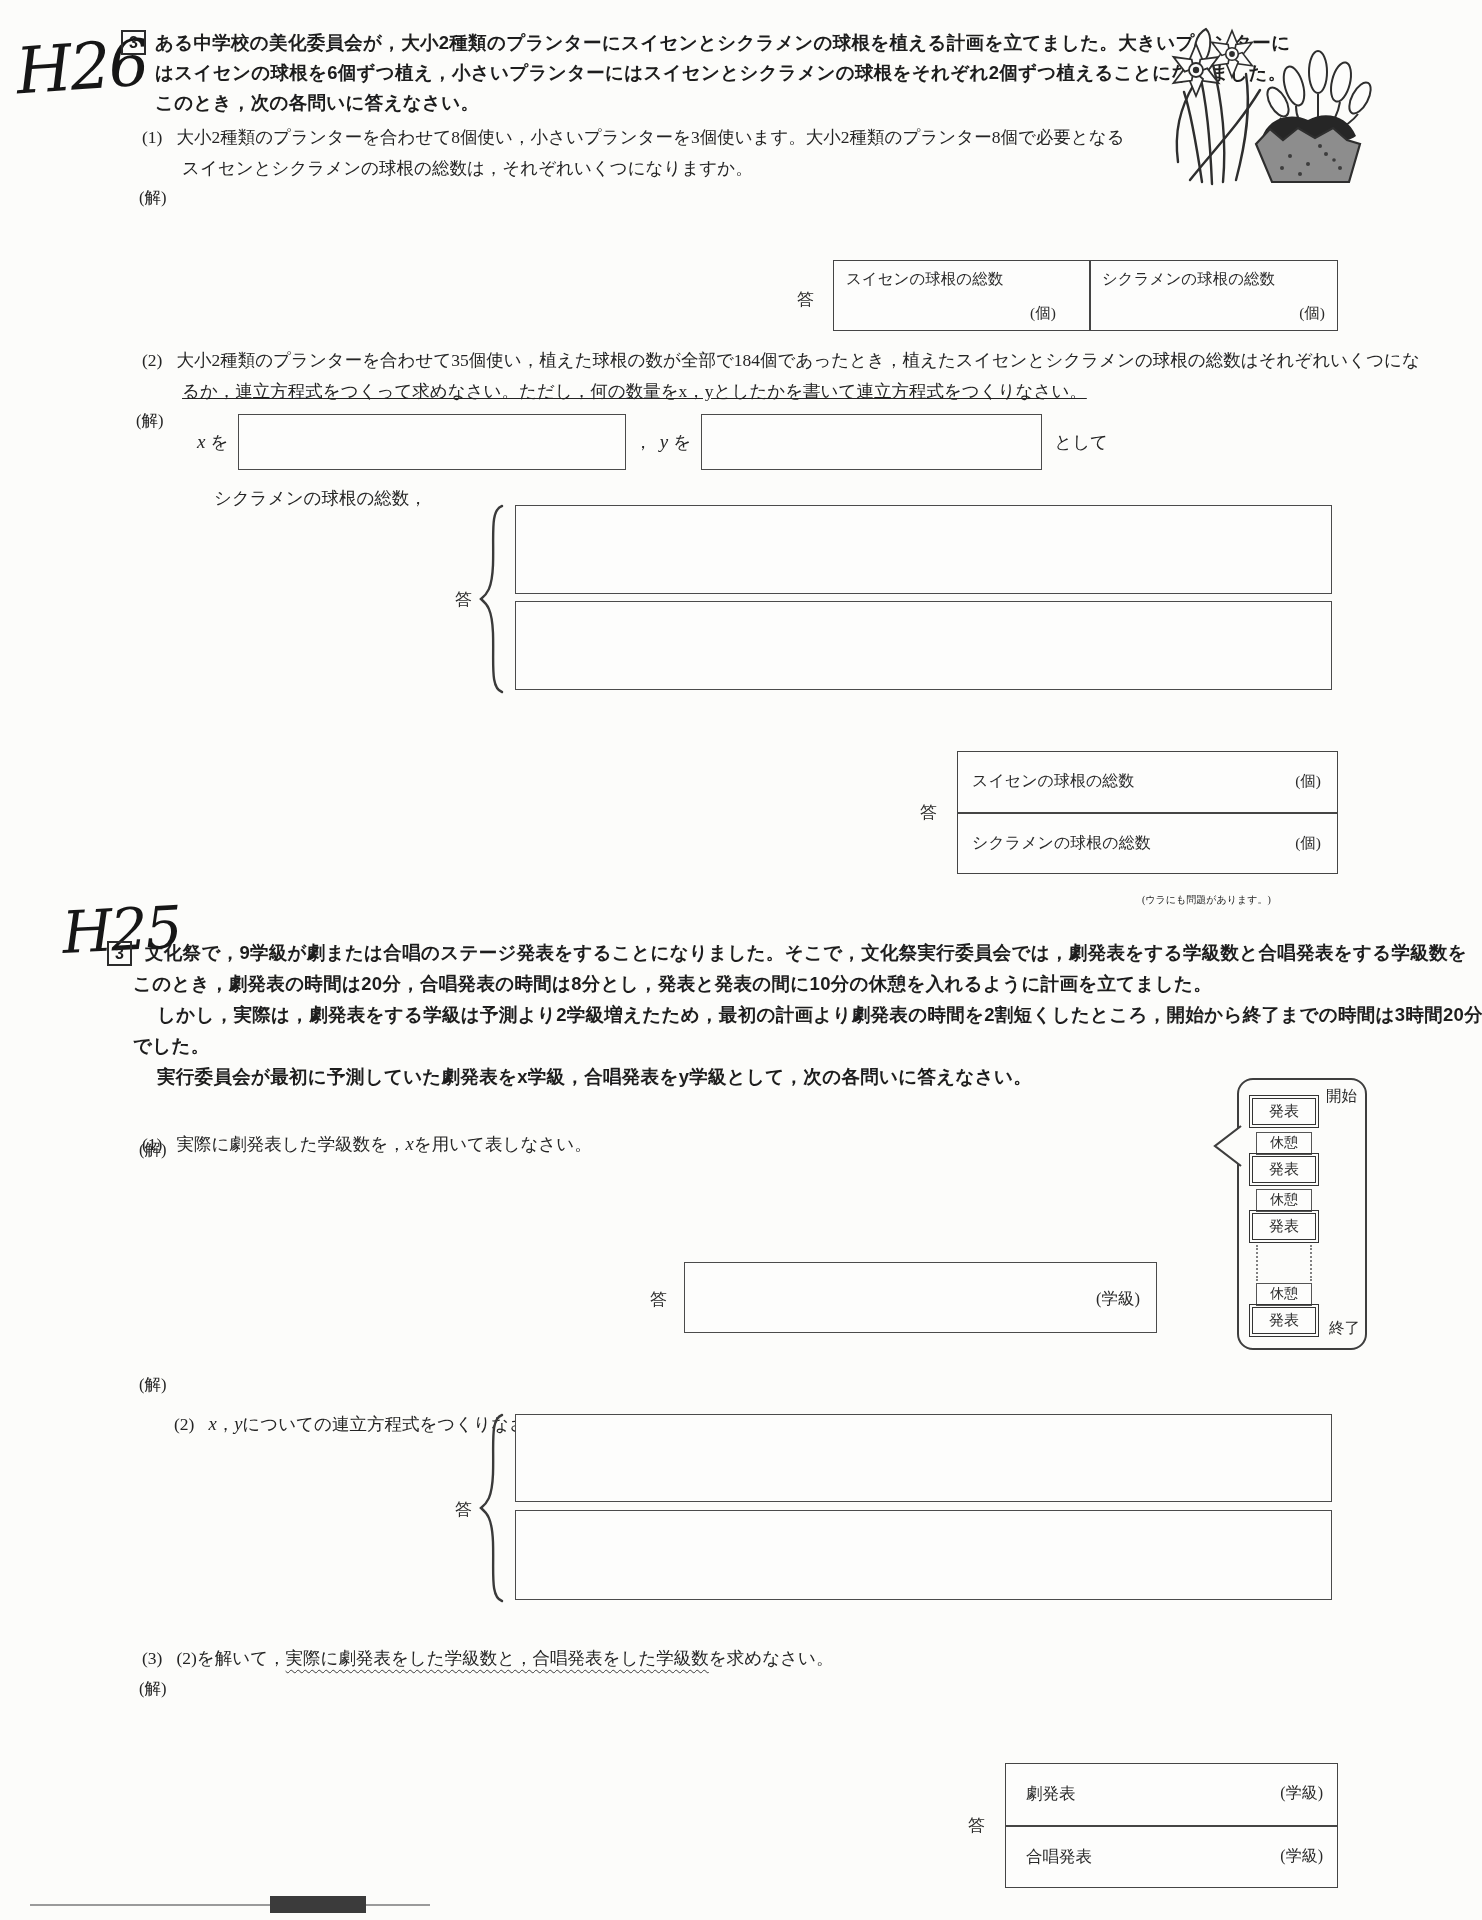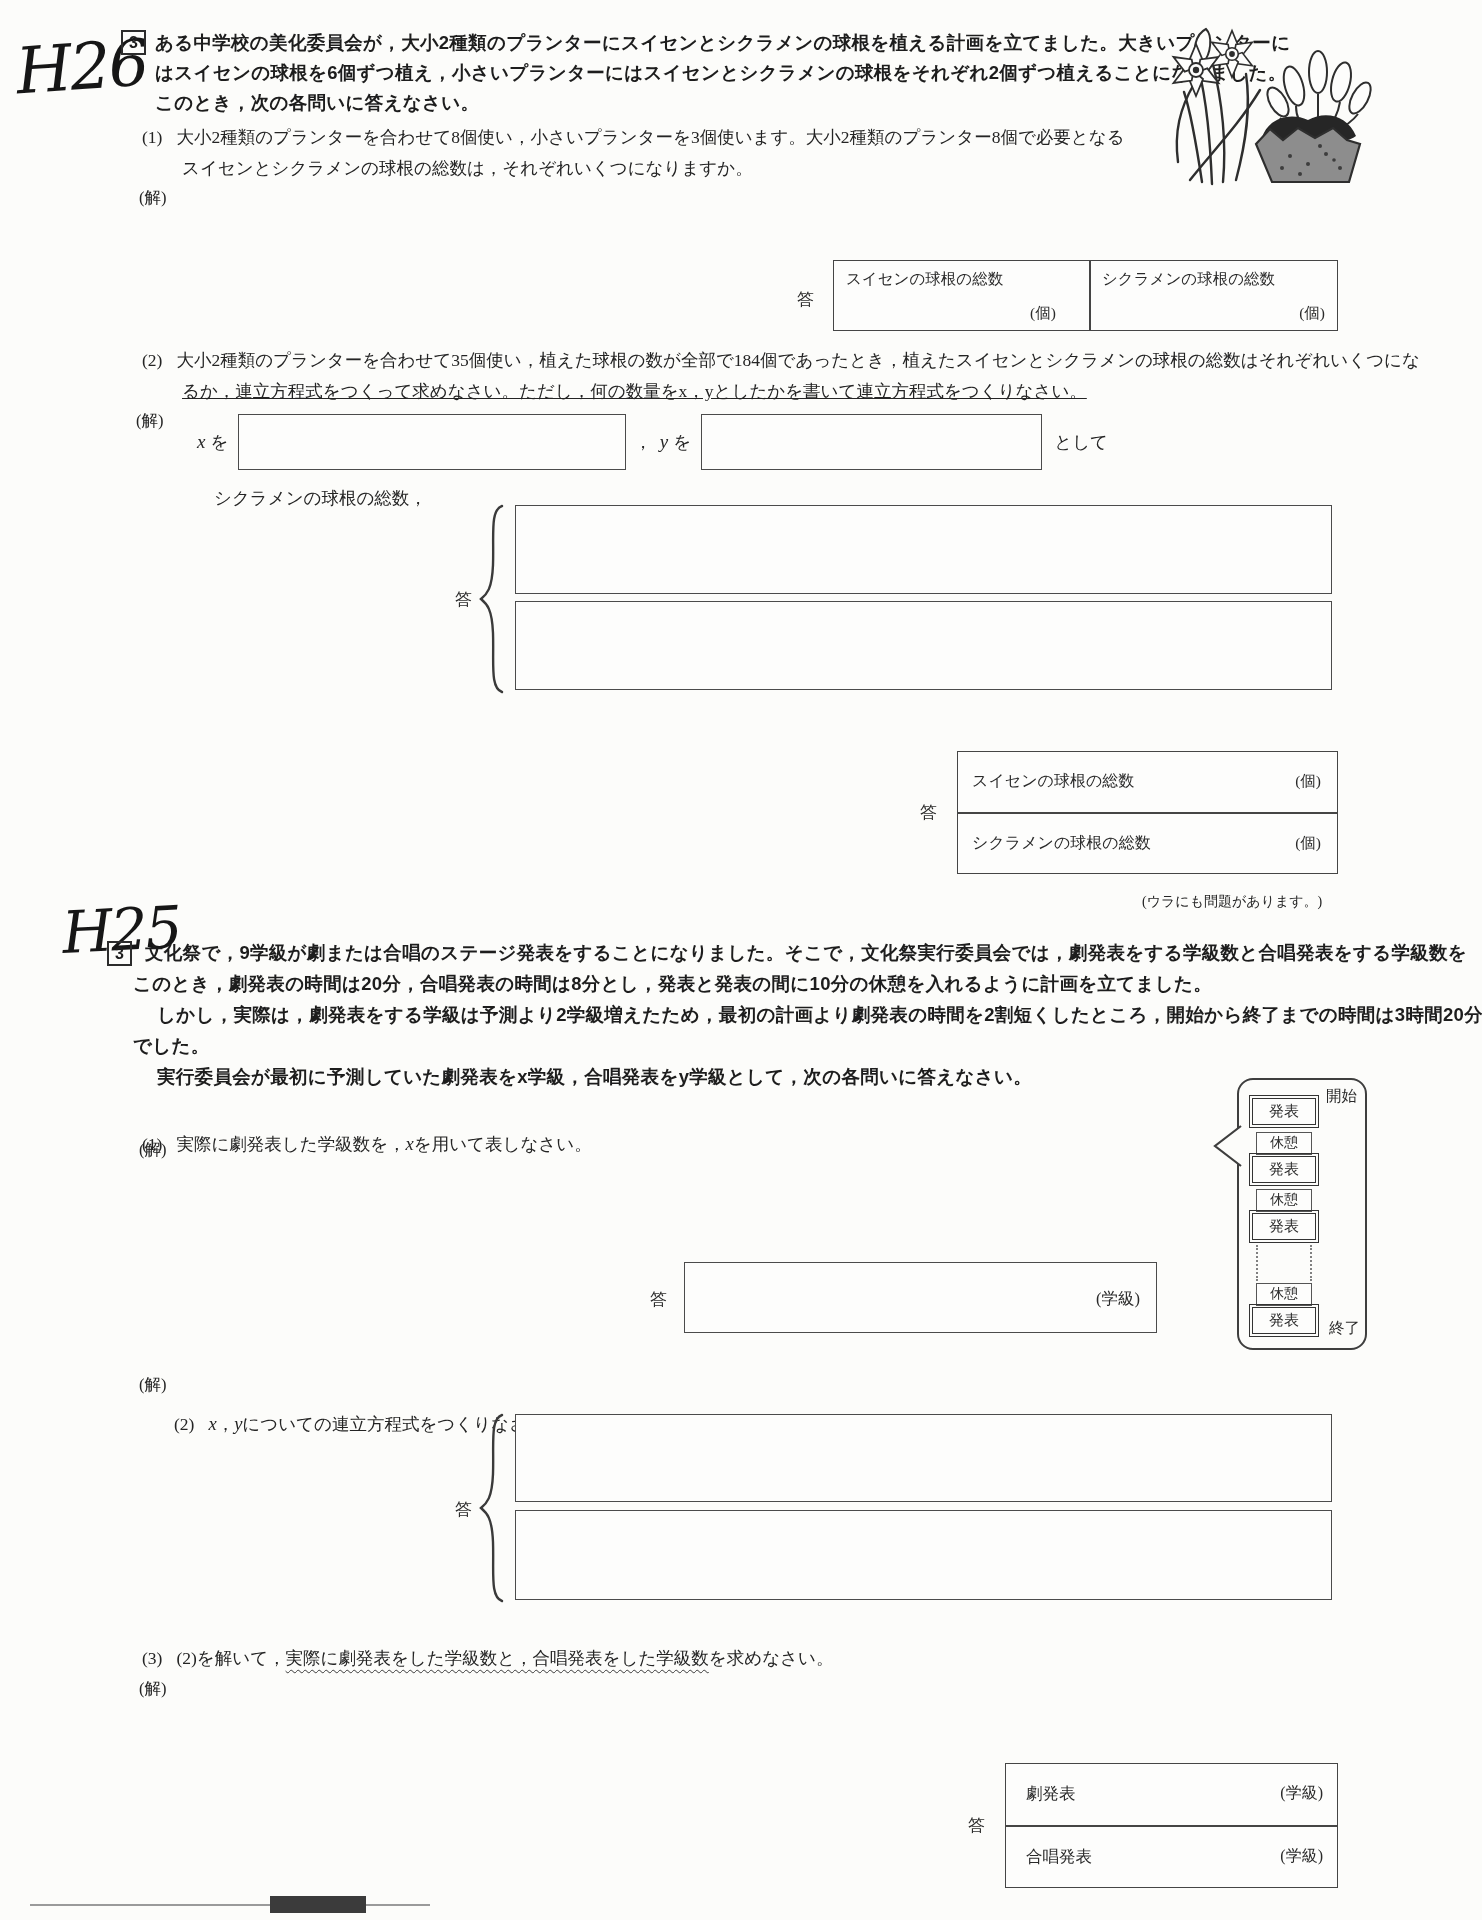--- a/index.html
+++ b/index.html
@@ -5,21 +5,21 @@
   html,body { margin:0; padding:0; background:#e8e8e6; }
   .page {
     position:relative; width:1482px; height:1920px; margin:0 auto;
     background:#fcfcfa; overflow:hidden;
     color:#262626;
     font-family:"Liberation Serif","DejaVu Serif",serif;
   }
   .abs { position:absolute; white-space:nowrap; }
   .gothic { font-family:"Liberation Sans","DejaVu Sans",sans-serif; font-weight:700; font-size:18.5px; color:#1d1d1d; letter-spacing:0.3px; }
   .mincho { font-family:"Liberation Serif","DejaVu Serif",serif; font-size:17.5px; color:#242424; }
-  .small  { font-size:14px; }
+  .small  { font-size:10px; }
   .ital { font-style:italic; font-family:"Liberation Serif","DejaVu Serif",serif; }
   .hand { font-family:"DejaVu Serif","Liberation Serif",serif; font-style:italic; font-weight:400; color:#161616; letter-spacing:-2px; }
   .numbox {
     width:25px; height:25px; border:2px solid #2c2c2c; box-sizing:border-box;
     text-align:center; line-height:21px;
     font-family:"Liberation Sans",sans-serif; font-weight:700; font-size:16px; color:#1d1d1d;
   }
   .blank { border:1.7px solid #4b4b4b; box-sizing:border-box; background:#fdfdfc; }
   .table { border:1.9px solid #454545; box-sizing:border-box; background:#fdfdfc; }
   .vr { position:absolute; top:0; bottom:0; width:1.7px; background:#454545; }

